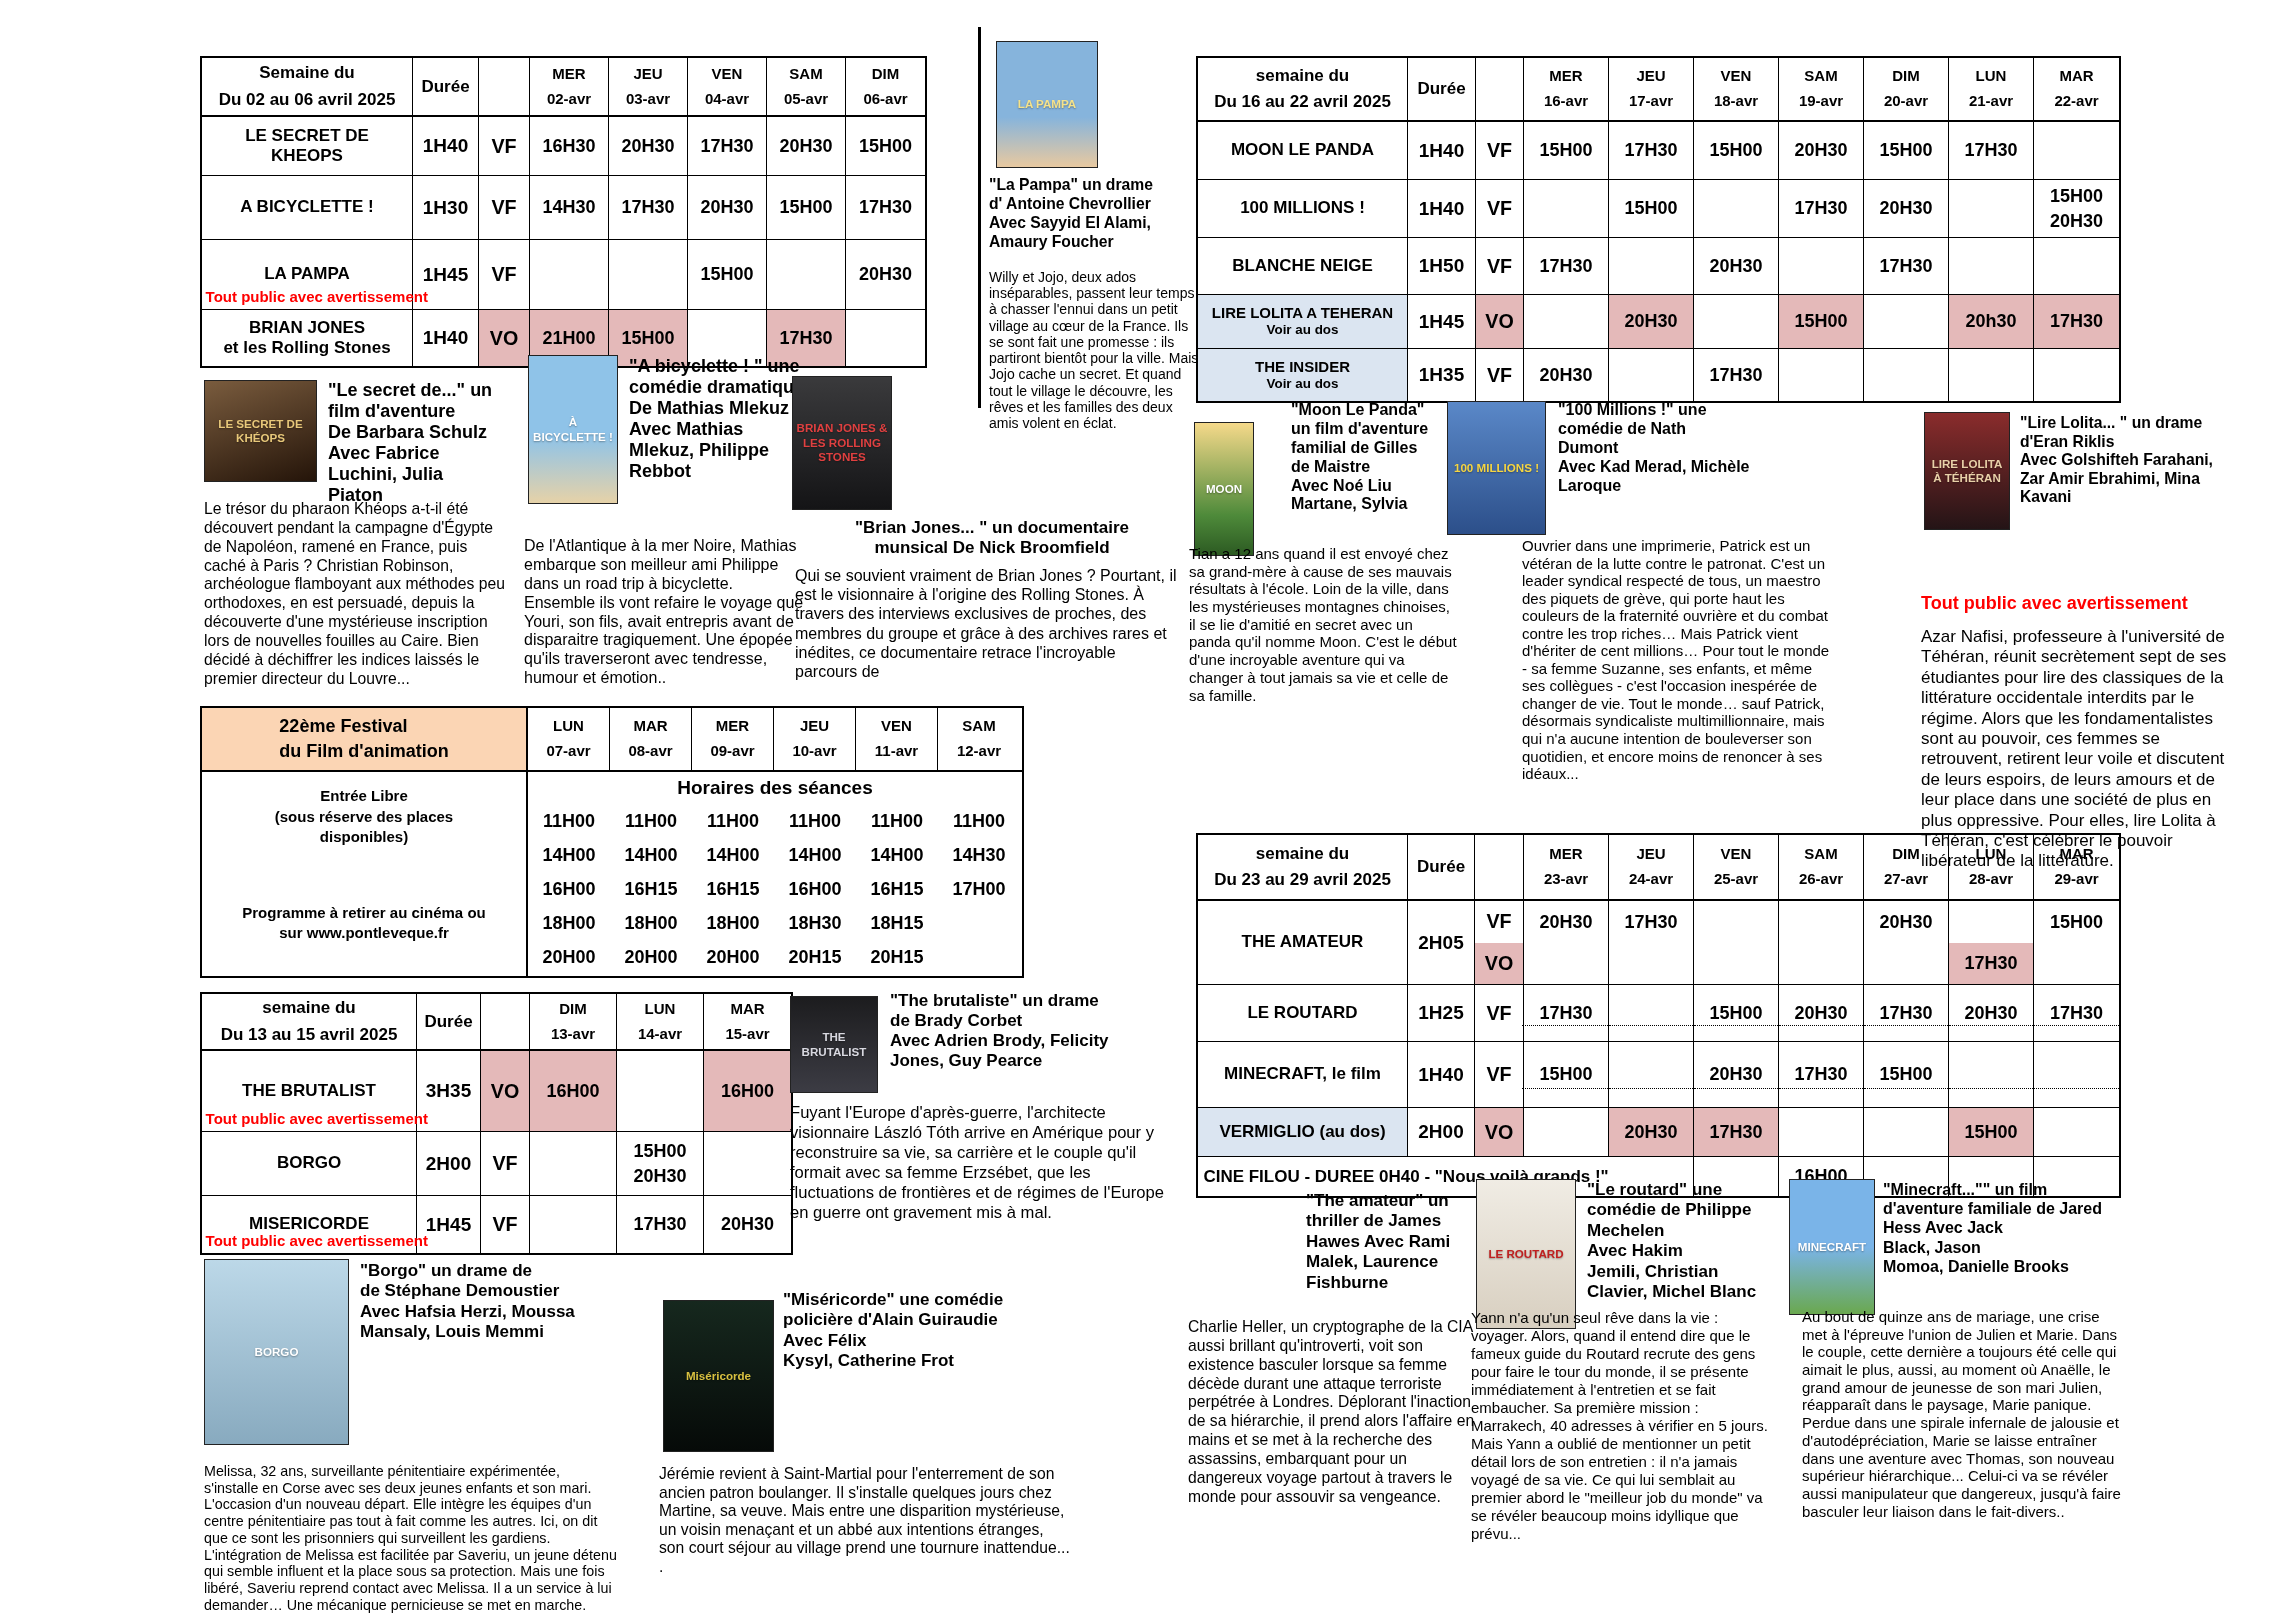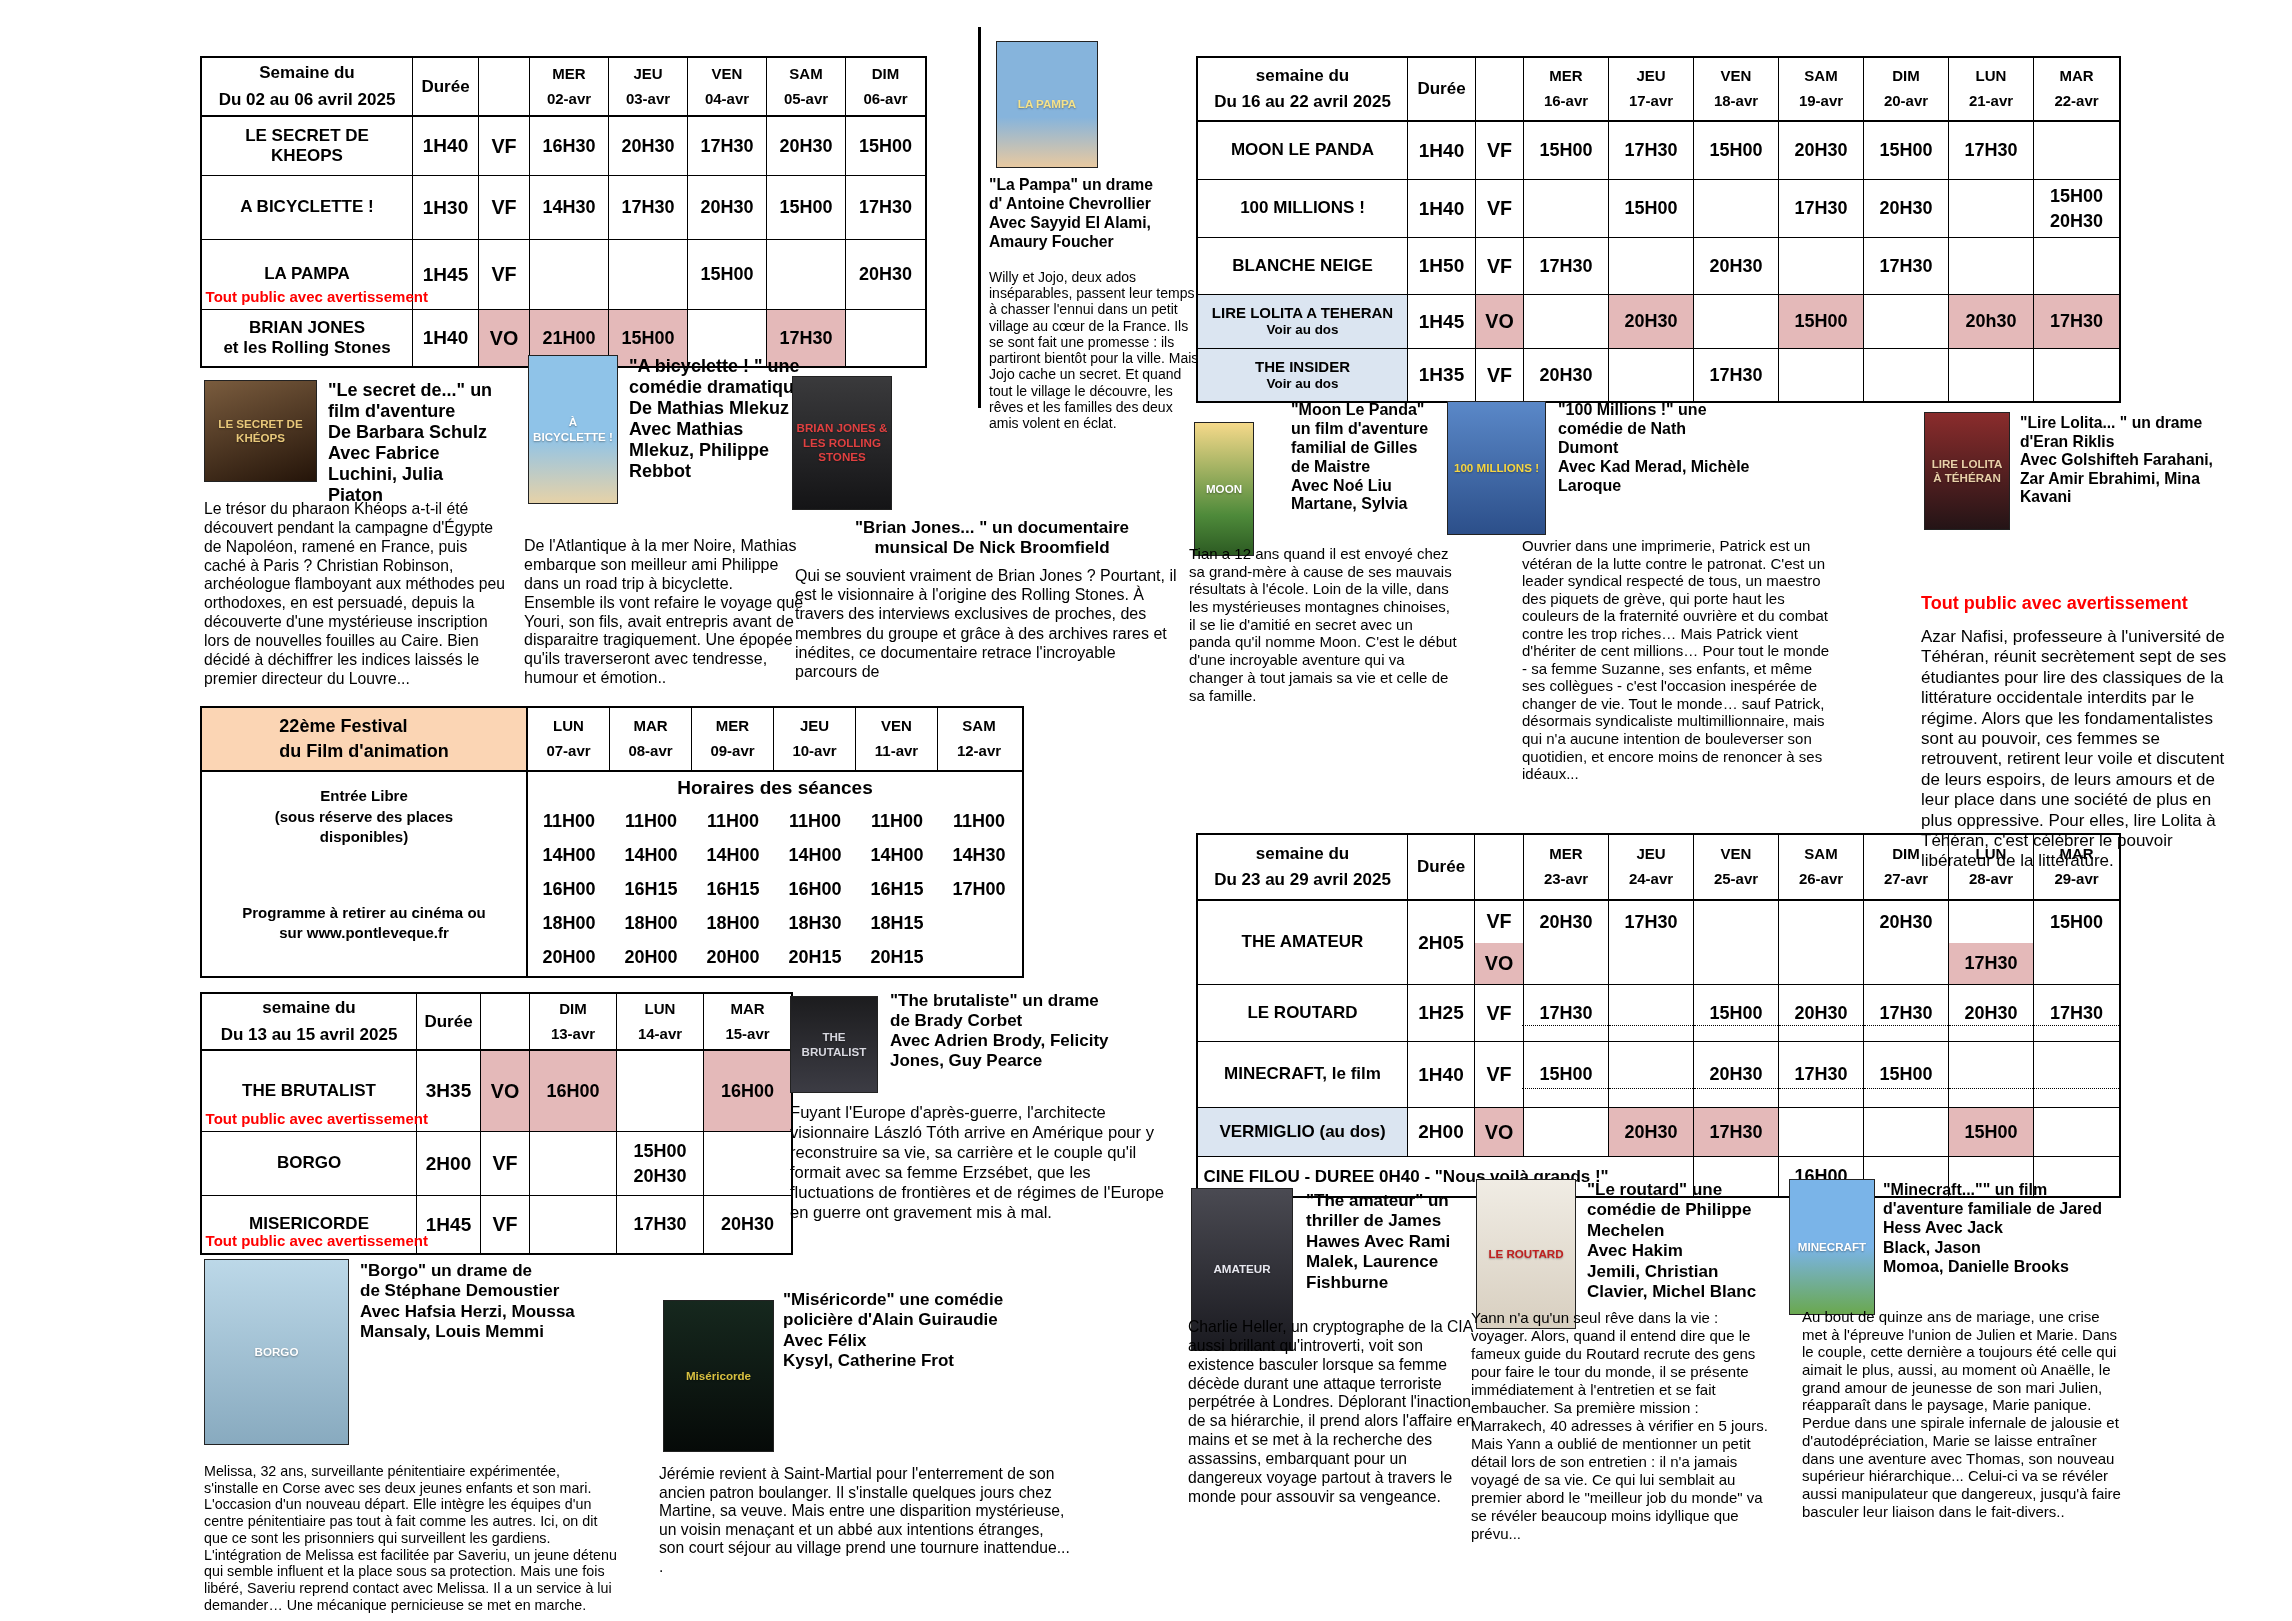--- a/index.html
+++ b/index.html
@@ -736,23 +736,20 @@
   <div class="poster p-miser" id="po-miser">
       <span>Miséricorde</span>
     </div>
   <div class="credits" id="cr-miser">"Miséricorde" une comédie
 policière d'Alain Guiraudie
 Avec Félix
 Kysyl, Catherine Frot</div>
   <div class="fbody" id="bo-miser">Jérémie revient à Saint-Martial pour l'enterrement de son ancien patron boulanger. Il s'installe quelques jours chez Martine, sa veuve. Mais entre une disparition mystérieuse, un voisin menaçant et un abbé aux intentions étranges, son court séjour au village prend une tournure inattendue...
 .</div>
 
-  <div class="poster p-amateur" id="po-amateur">
-      <span>AMATEUR</span>
-    </div>
   <div class="credits" id="cr-amateur">"The amateur" un
 thriller de James
 Hawes Avec Rami
 Malek, Laurence
 Fishburne</div>
   <div class="fbody" id="bo-amateur">Charlie Heller, un cryptographe de la CIA aussi brillant qu'introverti, voit son existence basculer lorsque sa femme décède durant une attaque terroriste perpétrée à Londres. Déplorant l'inaction de sa hiérarchie, il prend alors l'affaire en mains et se met à la recherche des assassins, embarquant pour un dangereux voyage partout à travers le monde pour assouvir sa vengeance.</div>
 
   <div class="poster p-routard" id="po-routard">
       <span>LE ROUTARD</span>
     </div>

